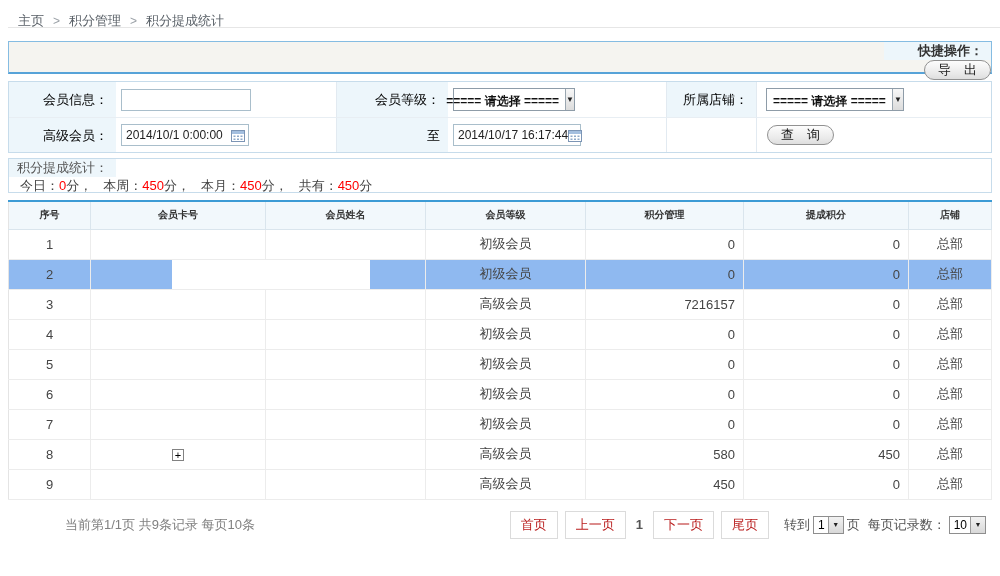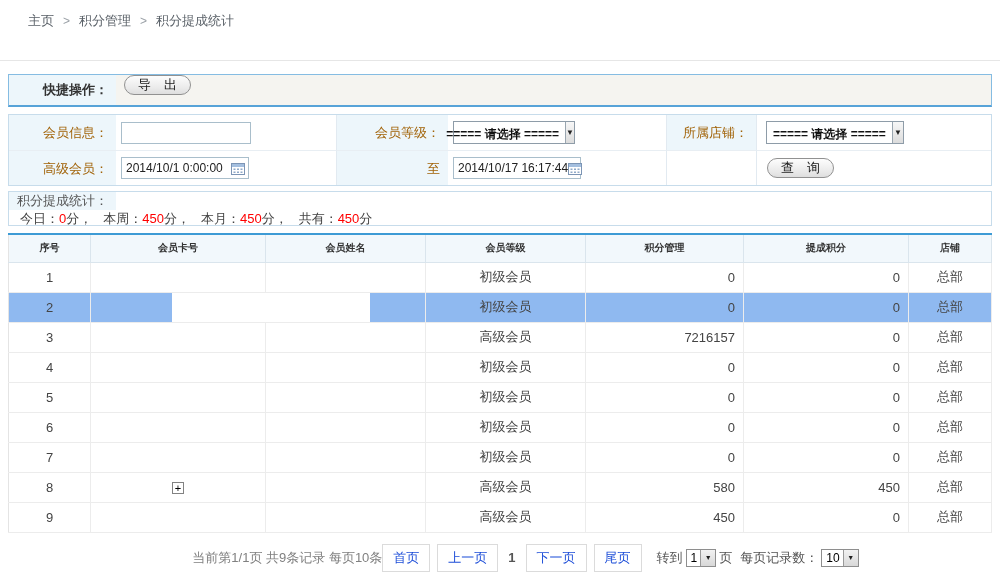--- a/index.html
+++ b/index.html
@@ -4,53 +4,54 @@
 <style>
   * { margin:0; padding:0; box-sizing:border-box; }
   html,body { background:#fff; }
   body {
     width:1000px; height:576px; overflow:hidden;
     font-family:"Liberation Sans","DejaVu Sans",sans-serif;
     font-size:12px; color:#444;
   }
   
   .breadcrumb-bar {
-    height:61px; line-height:42px; padding-left:28px;
+    height:28px; line-height:42px; padding-left:10px;
     border-bottom:1px solid #E6E6E6; font-size:13px; color:#5A6168;
     background:#fff;
+    margin-left:8px;
   }
   .breadcrumb-bar .crumb { color:#5A6168; cursor:pointer; }
   .breadcrumb-bar .sep { color:#9AA0A6; margin:0 9px; font-size:12px; }
   .content { margin:0 8px; }
   
   .quick-bar {
     margin-top:13px; height:33px;
     border:1px solid #85BCE2; border-bottom:2px solid #57A3D8;
-    background:#F5F4F0; display:flex; align-items:flex-start;
+    background:#F5F4F0; display:flex; align-items:flex-end;flex-direction:column;
   }
   .quick-label {
     width:107px; height:100%; background:#EDF6FB;
     display:flex; align-items:center; justify-content:flex-end;
     padding-right:8px; font-weight:bold; font-size:13px; color:#333;
   }
   .btn {
     border:1px solid #919191; border-radius:12px;
     background:linear-gradient(#FDFDFD,#E9E9E9 70%,#DEDEDE);
     height:20px; padding:0 13px; font-size:13px; color:#222;
     font-family:inherit; cursor:pointer; margin-left:8px;
   }
   
   .filter-box {
     margin-top:7px; border:1px solid #C7DCEB;
     display:grid; grid-template-columns:107px 220px 112px 218px 90px auto;
     grid-auto-rows:35px;
   }
   .f-label {
     background:#EDF6FB; text-align:right; padding-right:8px;
-    line-height:35px; font-size:13px; color:#a16207;
+    line-height:35px; font-size:13px; color:#000000;
   }
   .f-field { display:flex; align-items:center; padding-left:5px; background:#fff; }
   .f-empty { background:#fff; }
   .bl { border-left:1px solid #E2EAF1; }
   .rt { border-top:1px solid #E8EEF3; }
   .text-input {
     width:130px; height:22px; border:1px solid #A9BECB; padding:0 4px;
     font-family:inherit; font-size:12px;
   }
   .date-wrap {
@@ -110,26 +111,26 @@
   .white-patch {
     position:absolute; left:81px; top:0; bottom:0; width:198px; background:#fff;
   }
   .expand-icon {
     display:inline-block; width:12px; height:12px; line-height:10px;
     border:1px solid #828282; background:#fff; color:#000;
     font-size:11px; text-align:center; cursor:pointer; vertical-align:middle;
   }
   
   .footer {
-    height:50px; display:flex; align-items:center; justify-content:center;
+    height:50px; display:flex; align-items:center; justify-content:space-between;
     padding:0 6px 0 57px; color:#808080; font-size:13px;
   }
   .pagi { display:flex; align-items:center; gap:7px; }
   .pg-btn {
-    border:1px solid #DBDBDB; background:#fff; color:#1d4ed8;
+    border:1px solid #DBDBDB; background:#fff; color:#b91c1c;
     padding:4px 10px; font-size:13px; font-family:inherit; cursor:pointer;
   }
   .pg-current { font-weight:bold; color:#555; margin:0 3px; }
   .goto-group { display:flex; align-items:center; gap:3px; margin-left:8px; color:#555; }
   .mini-select {
     display:inline-flex; align-items:stretch; border:1px solid #8E8E8E;
     height:18px; background:#fff; cursor:pointer;
   }
   .ms-val { padding:1px 3px 0 4px; font-size:12px; color:#000; min-width:13px; }
   .ms-arr {

